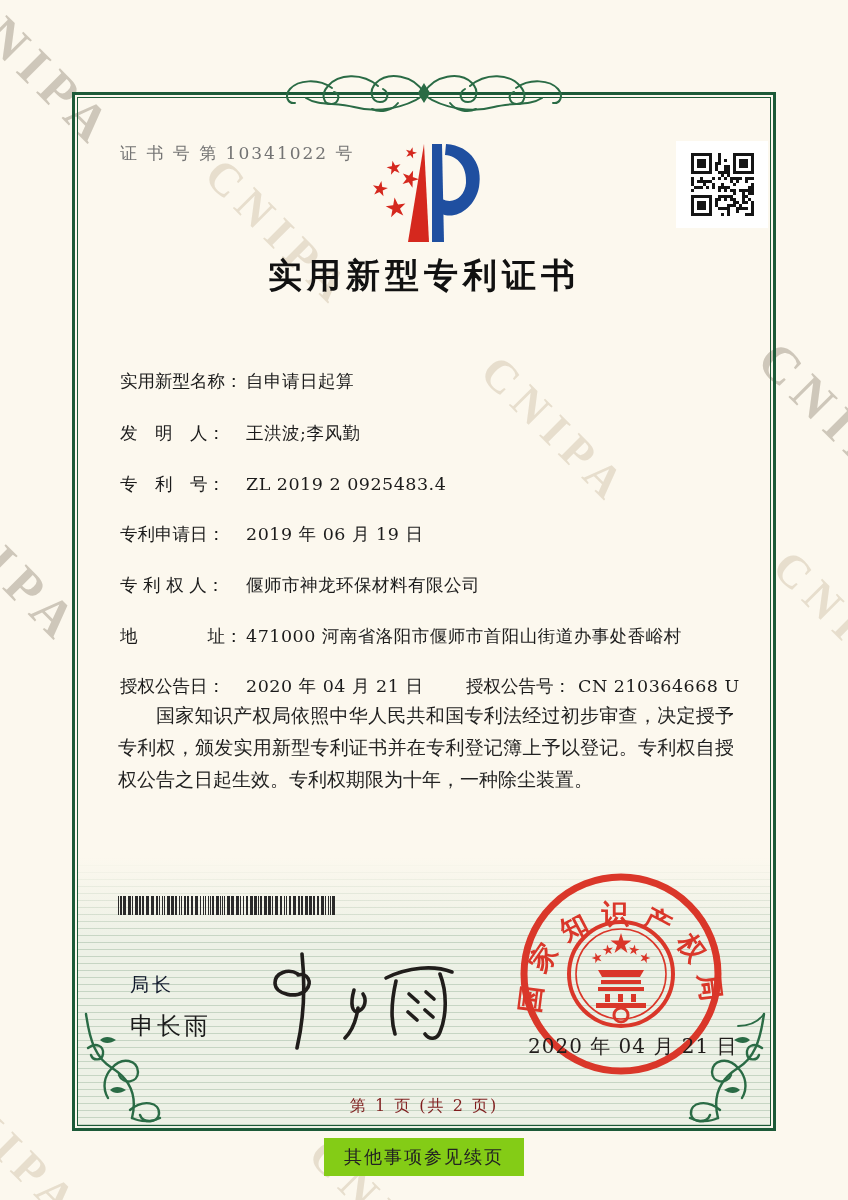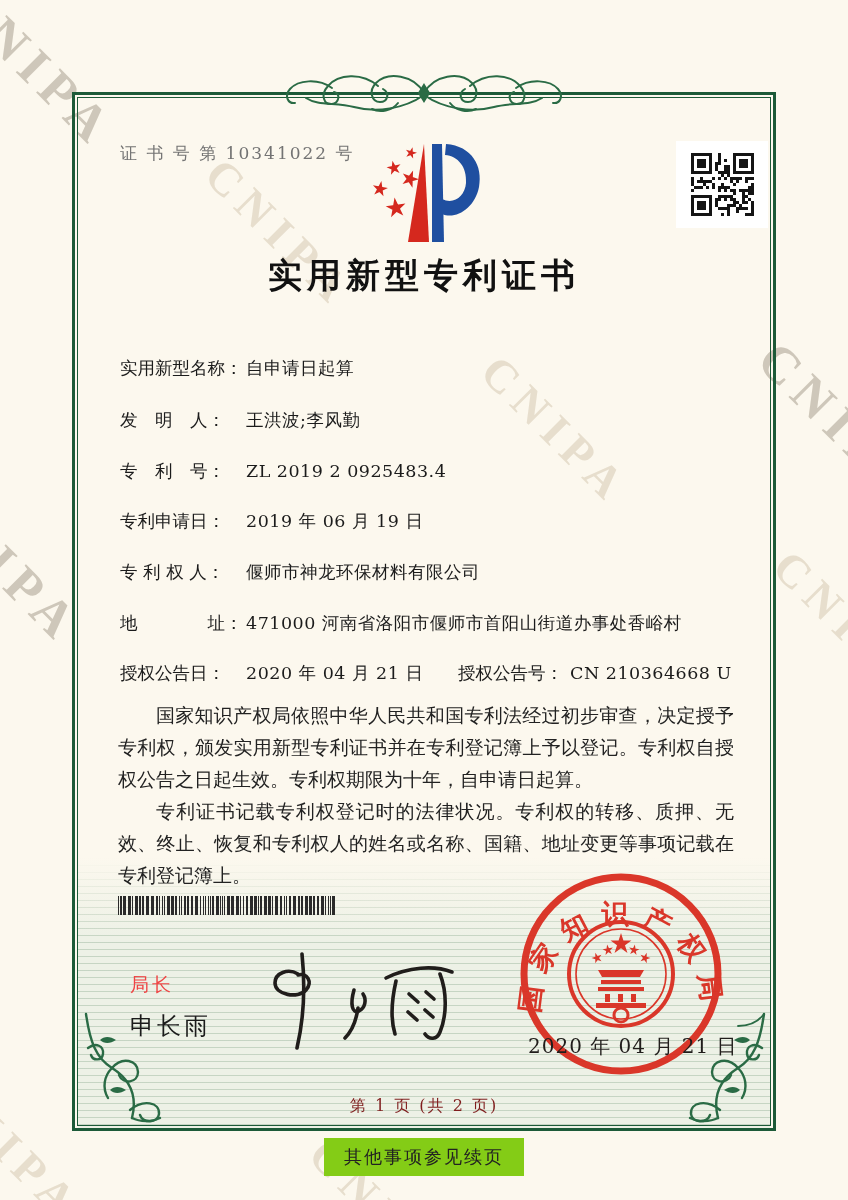--- a/index.html
+++ b/index.html
@@ -32,35 +32,35 @@
            color:#737373;z-index:3;}
   .logo{position:absolute;left:366px;top:142px;z-index:3;}
   .qr-box{position:absolute;left:676px;top:141px;width:92px;height:87px;background:#fff;
           z-index:3;display:flex;align-items:center;justify-content:center;}
   .title{position:absolute;left:0;top:253px;width:100%;text-align:center;
          font-size:34px;font-weight:bold;letter-spacing:5px;color:#111;z-index:3;}
 
   
   .field-row{position:absolute;left:120px;width:620px;font-size:17.5px;color:#1b1b1b;z-index:3;
              white-space:nowrap;}
-  .flabel{display:inline-block;width:126px;}
+  .flabel{display:inline-block;width:126px;margin-top:13px;}
   .fvalue{letter-spacing:0.5px;}
   .fvalue.w1{display:inline-block;width:212px;}
-  .flabel2{display:inline-block;width:112px;}
+  .flabel2{display:inline-block;width:112px;margin-left:8px;}
 
   
   .paras{position:absolute;left:118px;top:699px;width:616px;z-index:3;
          font-size:19px;line-height:32px;color:#222;text-align:justify;}
   .paras p{margin:0;text-indent:2em;}
 
   
   .barcode{position:absolute;left:118px;top:896px;z-index:3;}
 
   
-  .sig-title{position:absolute;left:130px;top:972px;font-size:19px;color:#ef4444;z-index:3;letter-spacing:3px;}
+  .sig-title{position:absolute;left:130px;top:972px;font-size:19px;color:#0f172a;z-index:3;letter-spacing:3px;}
   .sig-name{position:absolute;left:130px;top:1010px;font-size:24px;color:#1b1b1b;z-index:3;letter-spacing:3px;}
   .sig-script{position:absolute;left:268px;top:948px;z-index:4;}
 
   
   .seal{position:absolute;left:502px;top:868px;z-index:5;opacity:0.93;}
   .seal-date{position:absolute;left:528px;top:1033px;z-index:6;font-size:20px;
              letter-spacing:1px;color:#201d1b;white-space:nowrap;}
 
   
   .page-info{position:absolute;left:0;top:1096px;width:100%;text-align:center;
@@ -301,22 +301,21 @@
     <span class="flabel">专 利 权 人：</span><span class="fvalue">偃师市神龙环保材料有限公司</span>
   </div>
   <div class="field-row" style="top:611px">
     <span class="flabel">地　　　　址：</span><span class="fvalue">471000 河南省洛阳市偃师市首阳山街道办事处香峪村</span>
   </div>
   <div class="field-row" style="top:661px">
     <span class="flabel">授权公告日：</span><span class="fvalue w1">2020 年 04 月 21 日</span><span class="flabel2">授权公告号：</span><span class="fvalue">CN 210364668 U</span>
   </div>
 
   <div class="paras">
-    <p>国家知识产权局依照中华人民共和国专利法经过初步审查，决定授予专利权，颁发实用新型专利证书并在专利登记簿上予以登记。专利权自授权公告之日起生效。专利权期限为十年，自申请日起算。</p>
-    <p>专利证书记载专利权登记时的法律状况。专利权的转移、质押、无效、终止、恢复和专利权人的姓名或名称、国籍、地址变更等事项记载在专利登记簿上。</p>
+    <p>国家知识产权局依照中华人民共和国专利法经过初步审查，决定授予专利权，颁发实用新型专利证书并在专利登记簿上予以登记。专利权自授权公告之日起生效。专利权期限为十年，一种除尘装置。</p>
   </div>
 
   <svg class="barcode" id="barcode-svg" width="218" height="19" viewBox="0 0 218 19">
       <rect x="0" y="0" width="1" height="19" fill="#2a2a2a"></rect>
       <rect x="2" y="0" width="2" height="19" fill="#2a2a2a"></rect>
       <rect x="5" y="0" width="3" height="19" fill="#2a2a2a"></rect>
       <rect x="10" y="0" width="3" height="19" fill="#2a2a2a"></rect>
       <rect x="14" y="0" width="1" height="19" fill="#2a2a2a"></rect>
       <rect x="17" y="0" width="3" height="19" fill="#2a2a2a"></rect>
       <rect x="21" y="0" width="2" height="19" fill="#2a2a2a"></rect>

